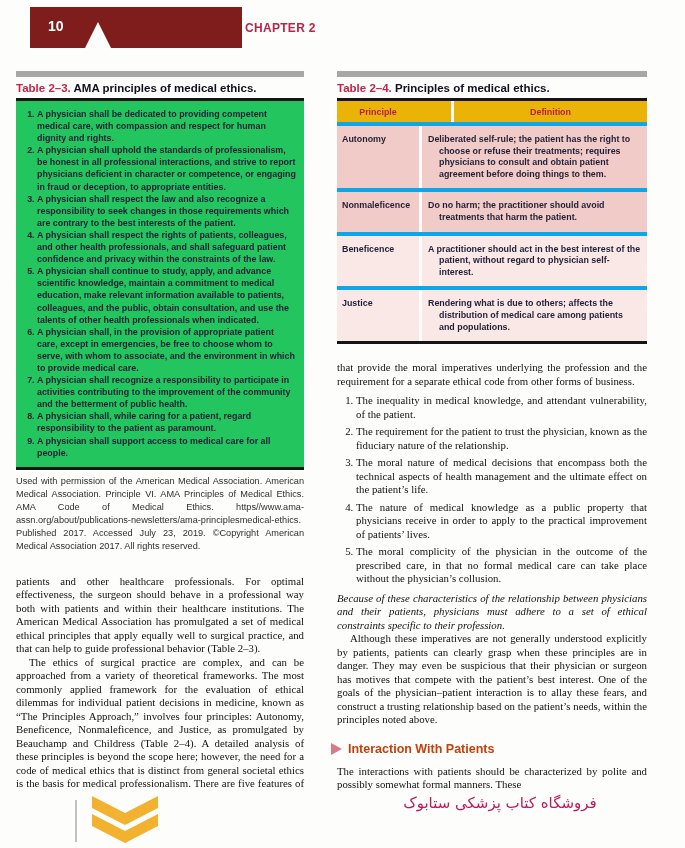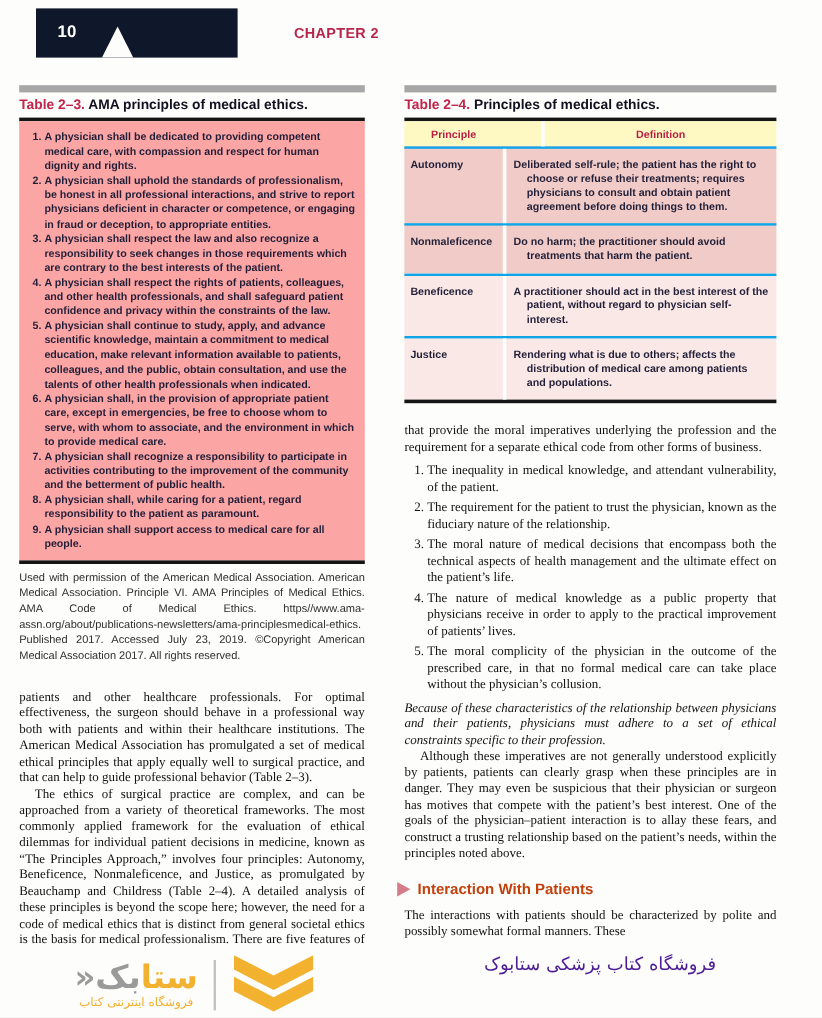--- a/index.html
+++ b/index.html
@@ -5,22 +5,22 @@
   * { margin:0; padding:0; box-sizing:border-box; }
   html,body { background:#e8e8e6; }
   .page {
     position:relative; width:685px; height:848px; margin:0 auto;
     background:#fdfdfc; overflow:hidden;
     font-family:"Liberation Serif", serif;
   }
 
   
   .chapter-bar {
-    position:absolute; left:30px; top:7px; width:168px; height:41px;
-    background:#0f172a;
+    position:absolute; left:30px; top:7px; width:212px; height:41px;
+    background:#7f1d1d;
   }
   .chapter-bar .pagenum {
     position:absolute; left:18px; top:11px; color:#ffffff;
     font:bold 14px "Liberation Sans", sans-serif;
   }
   .notch {
     position:absolute; left:55px; bottom:0; width:0; height:0;
     border-left:13px solid transparent; border-right:13px solid transparent;
     border-bottom:26px solid #fdfdfc;
   }
@@ -37,21 +37,21 @@
   .tbl-topbar { height:6px; background:#a7a7a7; }
   .tbl-title {
     font:bold 11.5px "Liberation Sans", sans-serif; color:#101020;
     padding:5px 0 4px 0;
   }
   .tbl-title .tlabel { color:#c2244a; }
   .tbl-rule { height:3px; background:#151515; }
 
   
   .t23-body {
-    background:#fca5a5; padding:7px 7px 8px 4px;
+    background:#22c55e; padding:7px 7px 8px 4px;
   }
   .t23-body ol {
     margin:0; padding-left:17px; list-style:decimal;
   }
   .t23-body li {
     font:bold 8.9px/12.1px "Liberation Sans", sans-serif; color:#211f38;
     text-align:left;
   }
   .credit {
     margin-top:5px;
@@ -59,30 +59,30 @@
     text-align:justify;
   }
 
   
   .bodytext { font:10.8px/13.5px "Liberation Serif", serif; color:#111; text-align:justify; }
   .col-left .bodytext { margin-top:22px; }
   .para-indent { text-indent:13px;font-family:Liberation Serif, serif; }
 
   
   .t24-row { display:flex; }
-  .t24-head { background:#fef9c3;gap:32px; }
+  .t24-head { background:#eab308;gap:32px; }
   .t24-head .t24-cp, .t24-head .t24-cd {
     font:bold 8.9px "Liberation Sans", sans-serif; color:#b81e42;
     text-align:center; padding:6px 0 5px 0;
   }
   .t24-cp { width:82px; flex:none; }
   .t24-cd { flex:1; border-left:3px solid #fdfdfc; }
   .row-dark  { background:#f1cbc7; }
   .row-light { background:#f9e8e6; }
-  .t24-row + .t24-row { border-top:2px solid #0ea5e9; }
+  .t24-row + .t24-row { border-top:4px solid #0ea5e9; }
   .t24-row .cell-p {
     font:bold 8.9px/11.6px "Liberation Sans", sans-serif; color:#211f38;
     padding:8px 2px 8px 5px;
   }
   .t24-row .cell-d {
     font:bold 8.9px/11.6px "Liberation Sans", sans-serif; color:#211f38;
     padding:8px 6px 8px 17px; text-indent:-11px;
   }
 
   .col-right .bodytext-block { margin-top:17px; }
@@ -120,21 +120,21 @@
   .logotype .w-gray { color:#9a9a9a; }
   .logotype .sub {
     font:10px "DejaVu Sans", sans-serif; color:#f2b12e; margin-top:2px;
   }
   .logo-divider { width:2px; height:42px; background:#c3c3c3; margin:0 11px 0 13px; }
 
   .footer-right {
     position:absolute; right:30px; top:2px; width:310px; text-align:center;
   }
   .footer-right .fa-line {
-    font:15px "DejaVu Sans", sans-serif; color:#4c1d95; margin-bottom:2px;
+    font:15px "DejaVu Sans", sans-serif; color:#be185d; margin-bottom:2px;
   }
   .footer-right .url {
     font:bold 20px "DejaVu Sans", sans-serif; color:#161616; letter-spacing:6px;
     white-space:nowrap;
   }
   .footer-right .url .hl { color:#f2b12e; }
 </style>
 </head>
 <body>
 
@@ -226,26 +226,20 @@
       <div class="section-heading">
         <span class="tri"></span>
         <span>Interaction With Patients</span>
       </div>
       <p>The interactions with patients should be characterized by polite and possibly somewhat formal manners. These</p>
     </div>
   </div>
 
   <div class="footer">
     <div class="footer-logo">
-      <div class="logotype">
-        <div class="word">
-          <span class="w-yellow">ستا</span><span class="w-gray">بک</span><span class="w-gray">«</span>
-        </div>
-        <div class="sub">فروشگاه اینترنتی کتاب</div>
-      </div>
       <div class="logo-divider"></div>
       <svg width="74" height="50" viewBox="0 0 74 50">
         <polygon points="4,0 37,17 70,0 70,12 37,29 4,12" fill="#f2b12e"></polygon>
         <polygon points="4,18 37,35 70,18 70,30 37,47 4,30" fill="#f2b12e"></polygon>
       </svg>
     </div>
     <div class="footer-right">
       <div class="fa-line">فروشگاه کتاب پزشکی ستابوک</div>
     </div>
   </div>

